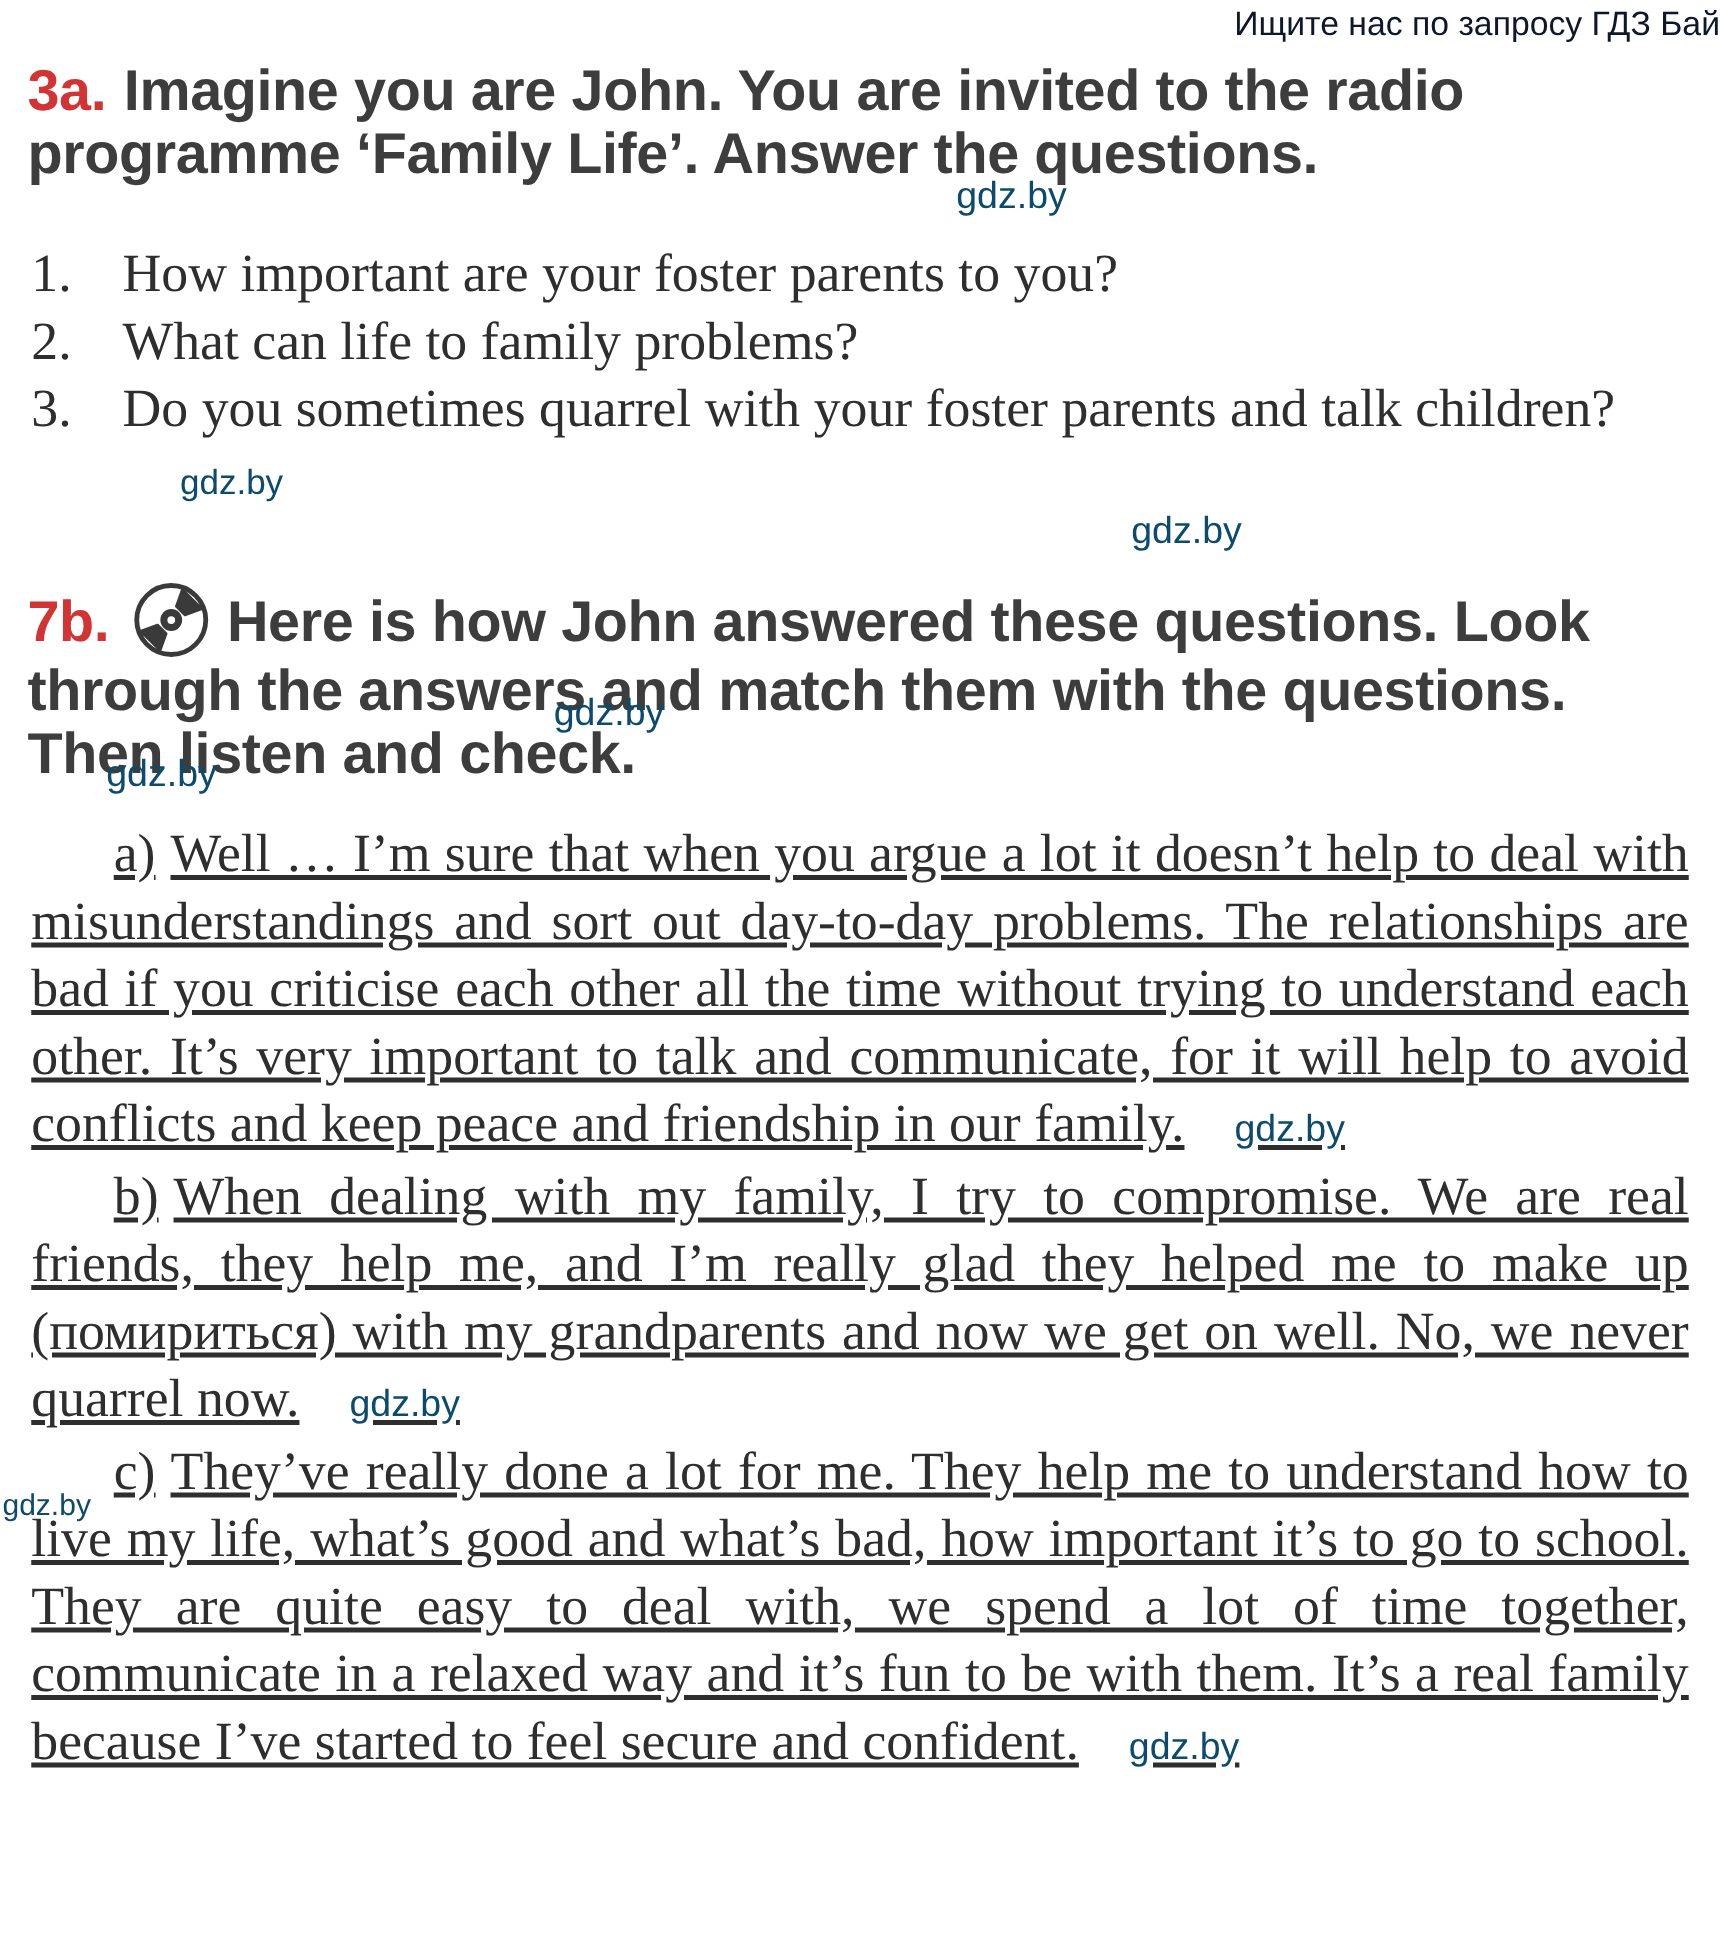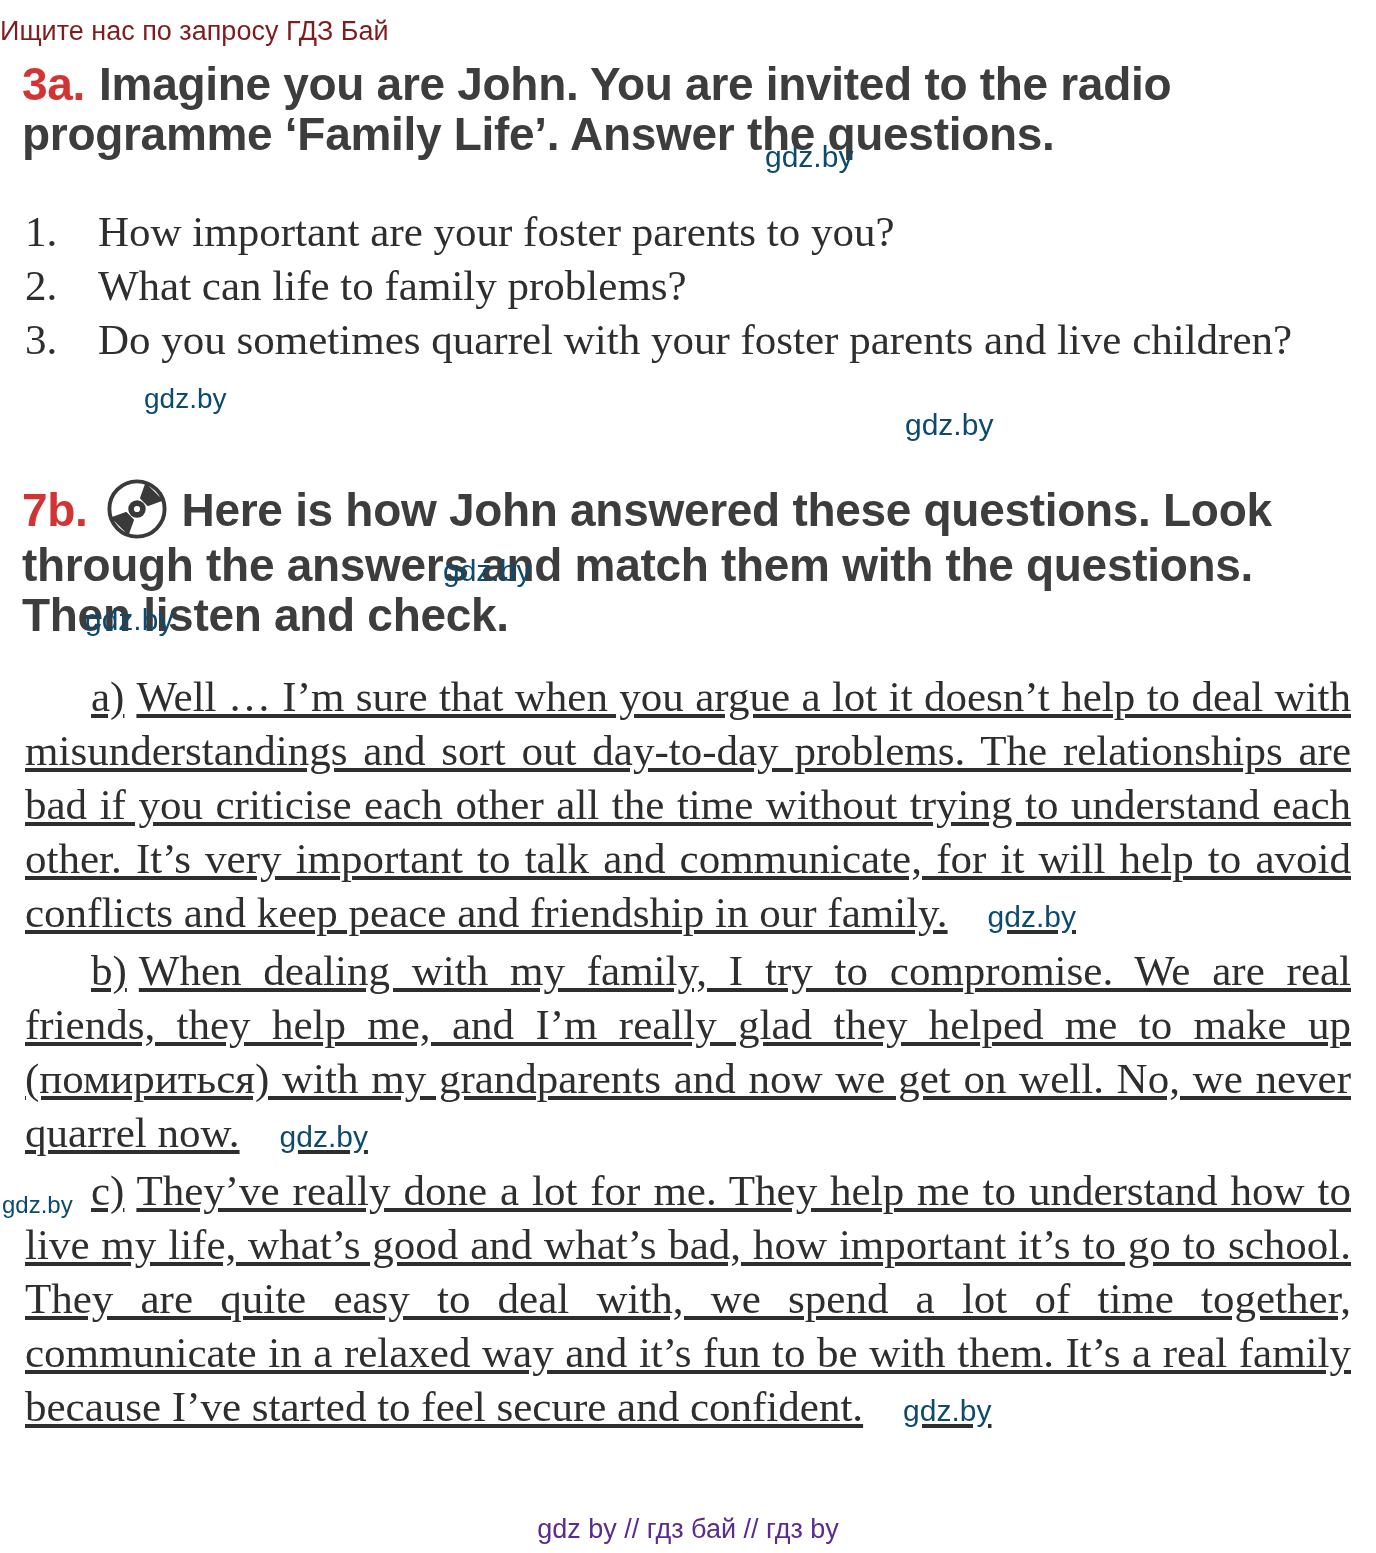--- a/index.html
+++ b/index.html
@@ -5,25 +5,25 @@
   html, body { margin: 0; padding: 0; background: #ffffff; }
   .page {
     position: relative;
     width: 1376px;
     height: 1553px;
     background: #ffffff;
     overflow: hidden;
     font-family: "Liberation Serif", serif;
   }
   .top-banner {
-    padding-top: 16px;
-    text-align: left;
+    padding-top: 4px;
+    text-align: right;
     font-family: "Liberation Sans", sans-serif;
     font-size: 27px;
-    color: #7f1d1d;
+    color: #0f172a;
   }
   .heading {
     margin: 12px 25px 0 22px;
     font-family: "Liberation Sans", sans-serif;
     font-weight: bold;
     font-size: 46px;
     line-height: 50px;
     color: #3d3d3d;
     letter-spacing: -0.3px;
   }
@@ -96,21 +96,21 @@
     <div class="q-row">
       <span class="q-num">1.</span>
       <span class="q-text">How important are your foster parents to you?</span>
     </div>
     <div class="q-row">
       <span class="q-num">2.</span>
       <span class="q-text">What can life to family problems?</span>
     </div>
     <div class="q-row">
       <span class="q-num">3.</span>
-      <span class="q-text"><span>Do you sometimes quarrel with your foster parents and live children?</span><span class="wm wm-q">gdz.by</span></span>
+      <span class="q-text"><span>Do you sometimes quarrel with your foster parents and talk children?</span><span class="wm wm-q">gdz.by</span></span>
     </div>
   </div>
 
   <span class="wm wm-abs wm-3">gdz.by</span>
 
   <div class="heading heading-3b">
     <span class="ex-num">7b.</span><span class="cd-icon-wrap"><svg viewBox="0 0 64 64" width="62" height="62">
         <circle cx="32" cy="32" r="28.5" fill="none" stroke="#3a3a3a" stroke-width="4"></circle>
         <path d="M36.1 20.7 L43.3 27.9 L57.4 22.8 L41.2 6.6 Z" fill="#3a3a3a" stroke="#3a3a3a" stroke-width="2" stroke-linejoin="round"></path>
         <path d="M27.9 43.3 L20.7 36.1 L6.6 41.2 L22.8 57.4 Z" fill="#3a3a3a" stroke="#3a3a3a" stroke-width="2" stroke-linejoin="round"></path>
@@ -129,15 +129,14 @@
     <p>
       <span class="ans-label">b)</span><span>When dealing with my family, I try to compromise. We are real friends, they help me, and I’m really glad they helped me to make up (помириться) with my grandparents and now we get on well. No, we never quarrel now.</span><span class="wm wm-inline">gdz.by</span>
     </p>
     <p>
       <span class="ans-label">c)</span><span>They’ve really done a lot for me. They help me to understand how to live my life, what’s good and what’s bad, how important it’s to go to school. They are quite easy to deal with, we spend a lot of time together, communicate in a relaxed way and it’s fun to be with them. It’s a real family because I’ve started to feel secure and confident.</span><span class="wm wm-inline">gdz.by</span>
     </p>
   </div>
 
   <span class="wm wm-abs wm-8">gdz.by</span>
 
-  <div class="footer">gdz by  //  гдз бай  //  гдз by</div>
 
 </div>
 
 </body></html>

